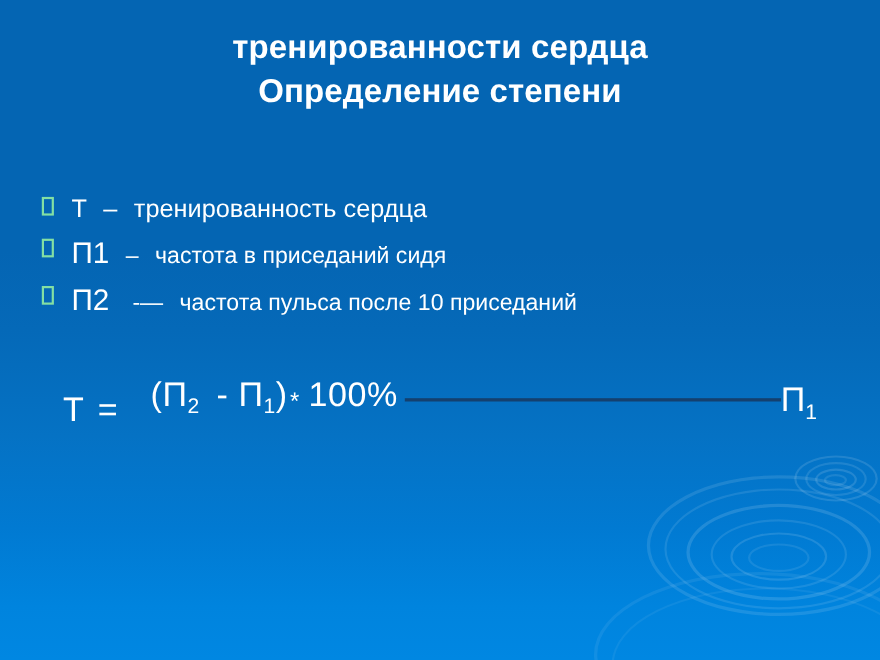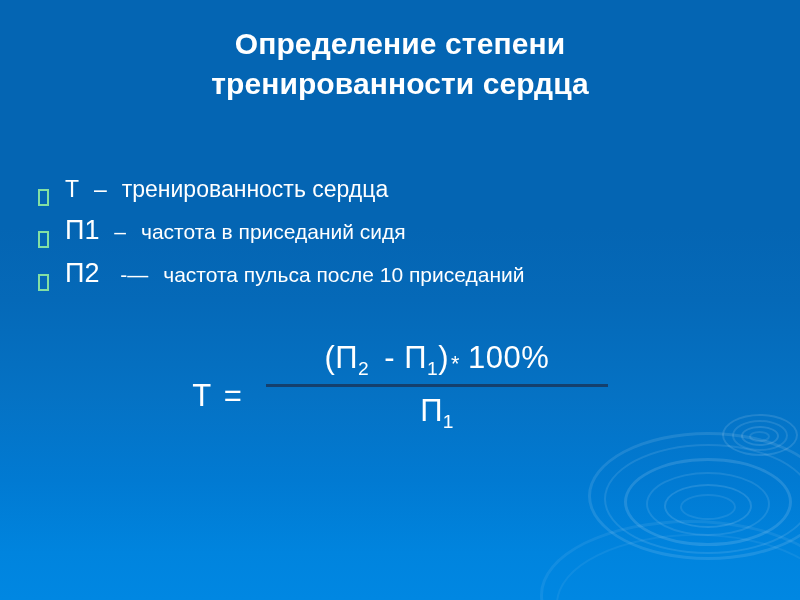--- a/index.html
+++ b/index.html
@@ -84,21 +84,21 @@
 
   
   #bullets {
     position:absolute;
     left:38px; top:176px;
     width:740px;
   }
 
   .bullet-row {
     display:flex;
-    align-items:flex-end;
+    align-items:flex-start;
     color:#ffffff;
     margin-bottom:12px;
     white-space:nowrap;
   }
 
   .bullet-mark {
     flex:0 0 auto;
     width:11px; height:17px;
     border:2px solid #83dfa3;
     margin-right:16px;
@@ -134,21 +134,21 @@
 
   .lhs {
     font-size:31px;
     letter-spacing:2px;
     position:relative;
     top:10px;
   }
 
   .fraction {
     display:flex;
-    flex-direction:column;
+    flex-direction:row;
     align-items:center;
   }
 
   .numerator {
     font-size:31px;
     letter-spacing:0.5px;
     padding:0 6px 4px 6px;
     white-space:nowrap;
   }
 
@@ -181,22 +181,22 @@
     <div class="ripple rip-big-6"></div>
     <div class="ripple rip-sm-1"></div>
     <div class="ripple rip-sm-2"></div>
     <div class="ripple rip-sm-3"></div>
     <div class="ripple rip-sm-4"></div>
     <div class="wave"></div>
     <div class="wave2"></div>
   </div>
 
   <div id="title">
+    <div>тренированности сердца</div>
     <div>Определение степени</div>
-    <div>тренированности сердца</div>
   </div>
 
   <div id="bullets">
 
     <div class="bullet-row" id="row-1">
       <span class="bullet-mark"></span>
       <span class="bullet-text">
         <span class="lead">Т</span>
         <span class="sp"></span>
         <span class="rest">–</span>

